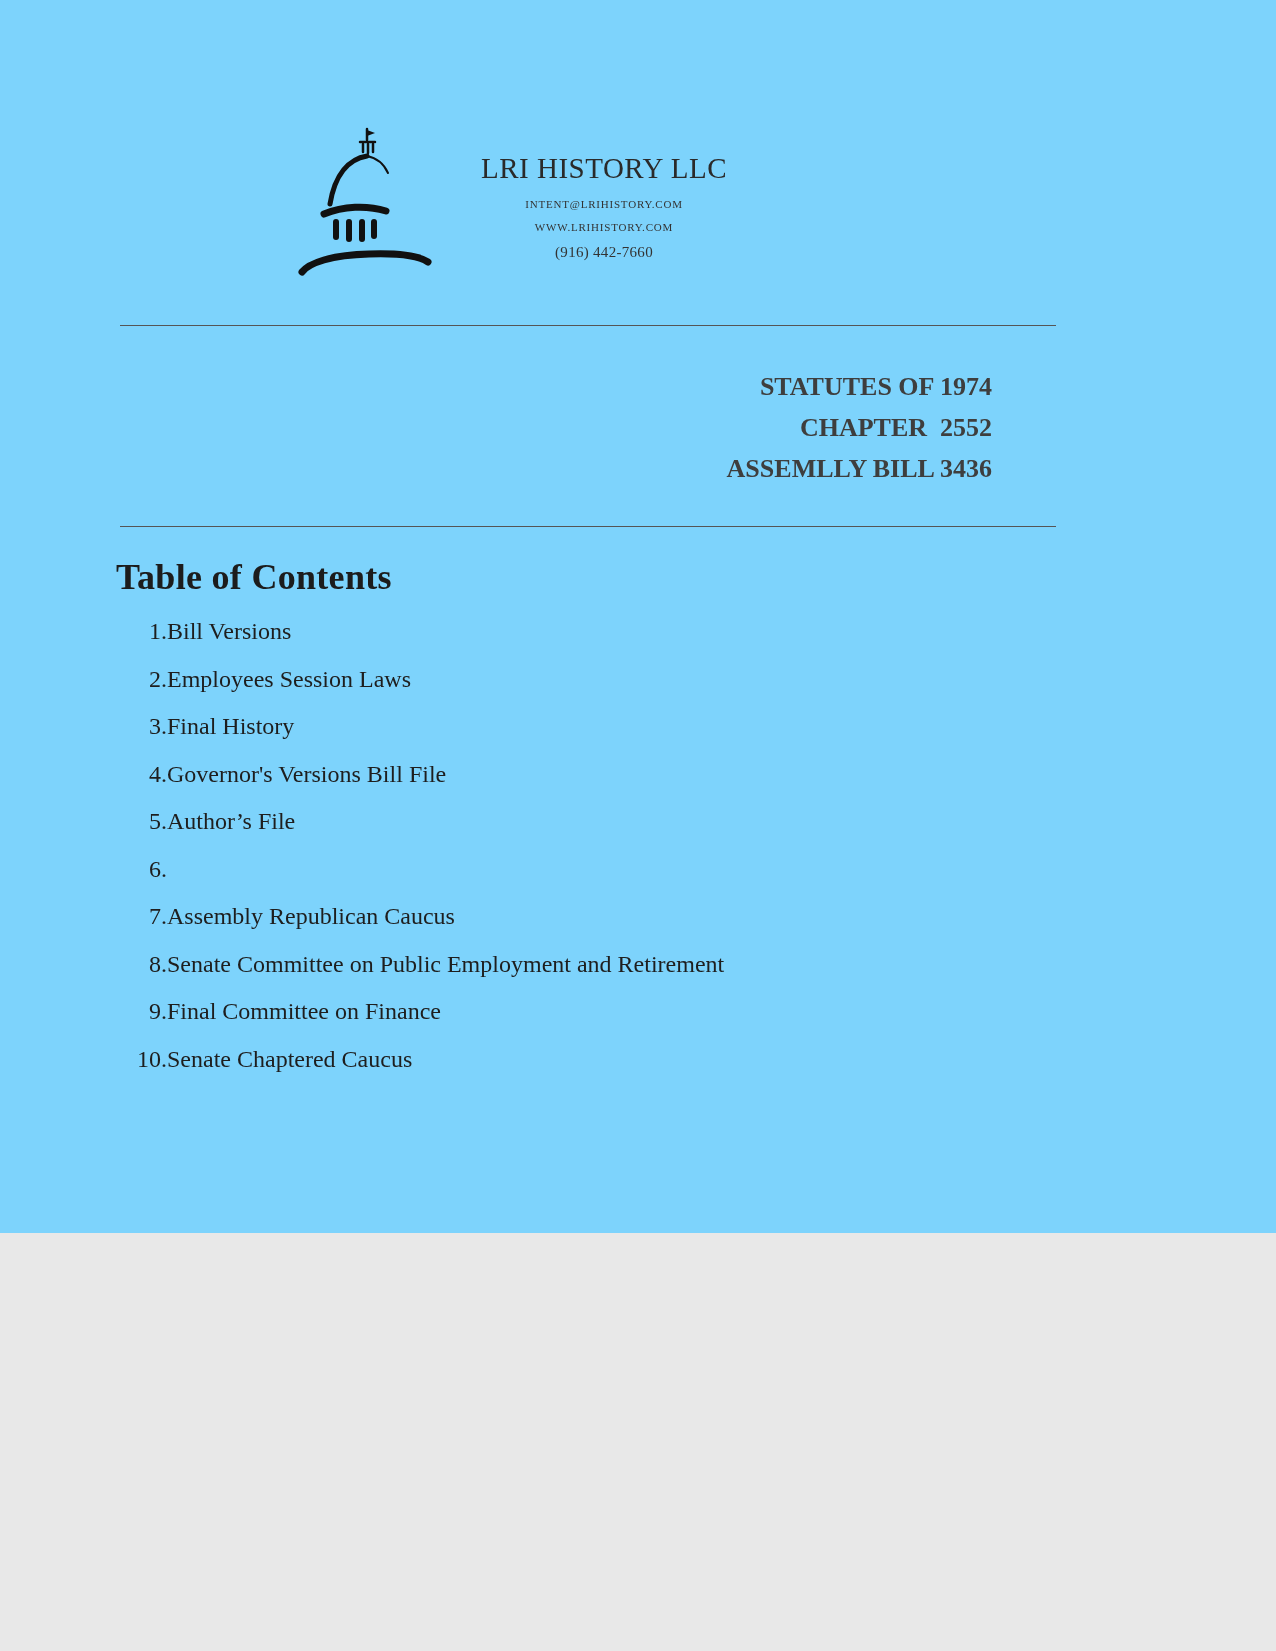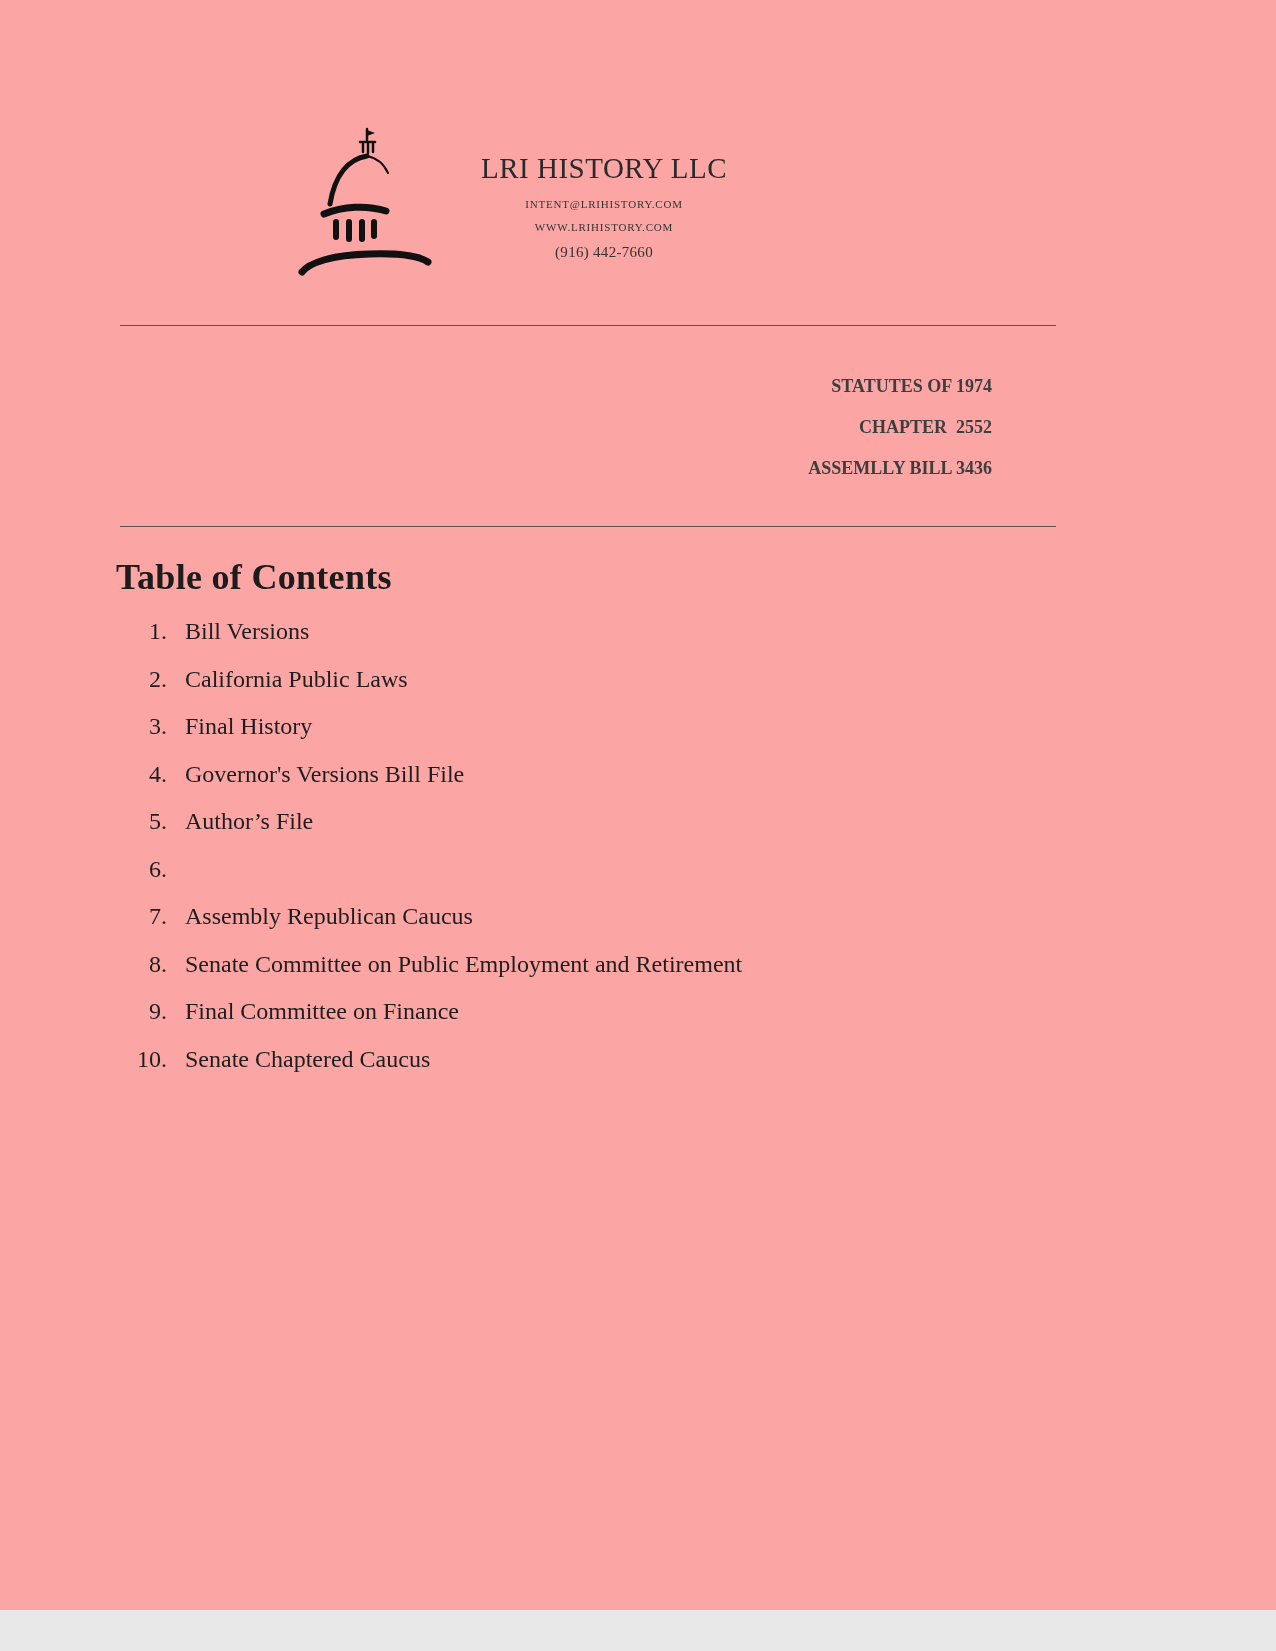--- a/index.html
+++ b/index.html
@@ -1,21 +1,21 @@
 <!DOCTYPE html>
 <html><head>
 <meta charset="utf-8">
 <style>
   * { margin: 0; padding: 0; box-sizing: border-box; }
   html, body { background: #e8e8e8; }
   .page {
     position: relative;
     width: 1276px;
-    height: 1610px;
-    background: #fca5a5;
+    height: 1233px;
+    background: #7dd3fc;
     margin: 0 auto;
     font-family: "Liberation Serif", "DejaVu Serif", serif;
     color: #1e1e1e;
     overflow: hidden;
   }
 
   
   .logo {
     position: absolute;
     left: 296px;
@@ -62,21 +62,21 @@
   .rule-top { top: 325px; }
   .rule-bottom { top: 526px; }
 
   
   .title-block {
     position: absolute;
     right: 284px;
     top: 366px;
     text-align: right;
     font-weight: bold;
-    font-size: 18px;
+    font-size: 26px;
     color: #3e3e3e;
   }
   .title-line {
     white-space: pre;
     line-height: 41px;
   }
 
   
   .toc-heading {
     position: absolute;
@@ -99,21 +99,20 @@
     height: 47.5px;
     font-size: 24px;
     color: #1e1e1e;
   }
   .toc-num {
     width: 50px;
     text-align: right;
     flex: 0 0 auto;
   }
   .toc-label {
-    margin-left: 18px;
   }
 </style>
 </head>
 <body>
 
 <div class="page">
 
   <div class="logo">
     <svg viewBox="0 0 140 160" fill="none" stroke="#111111" stroke-linecap="round">
 
@@ -159,21 +158,21 @@
 
   <div class="toc-heading">Table of Contents</div>
 
   <div class="toc-list">
     <div class="toc-row">
       <span class="toc-num">1.</span>
       <span class="toc-label">Bill Versions</span>
     </div>
     <div class="toc-row">
       <span class="toc-num">2.</span>
-      <span class="toc-label">California Public Laws</span>
+      <span class="toc-label">Employees Session Laws</span>
     </div>
     <div class="toc-row">
       <span class="toc-num">3.</span>
       <span class="toc-label">Final History</span>
     </div>
     <div class="toc-row">
       <span class="toc-num">4.</span>
       <span class="toc-label">Governor's Versions Bill File</span>
     </div>
     <div class="toc-row">

